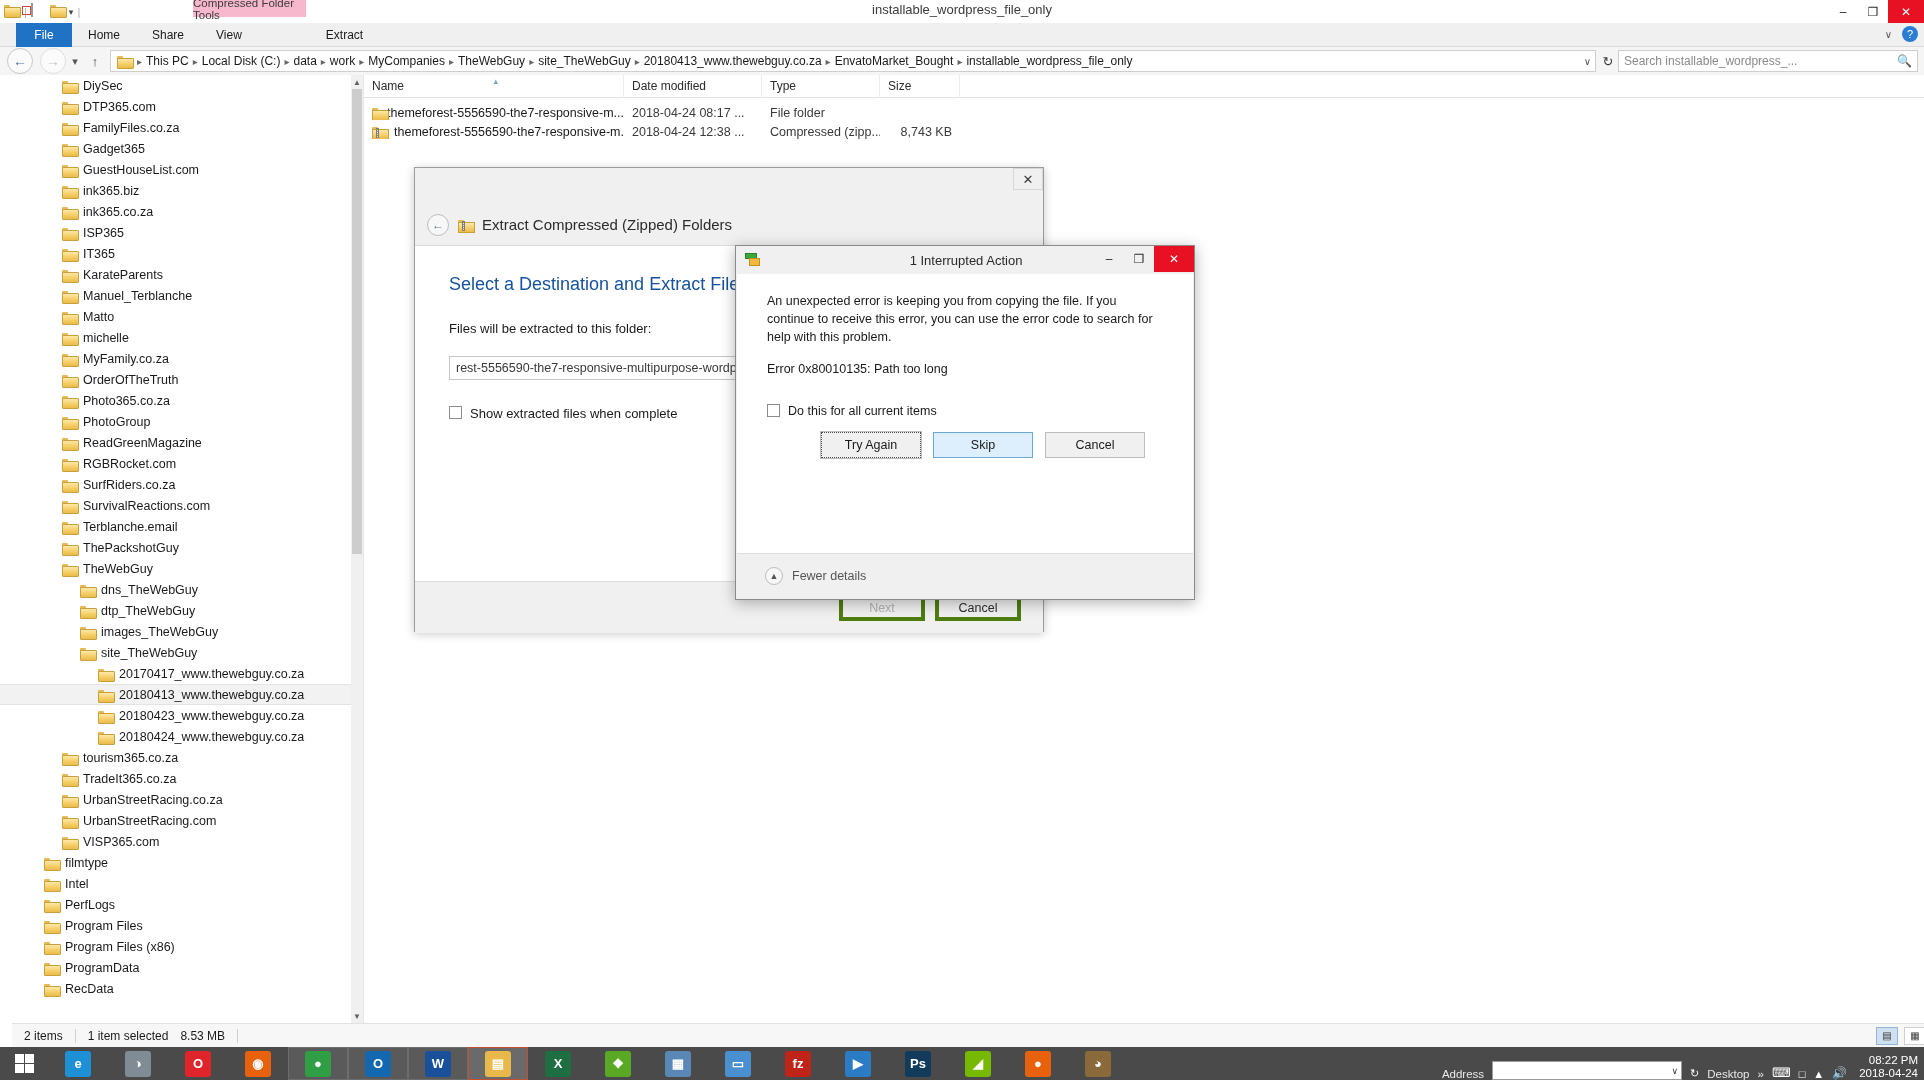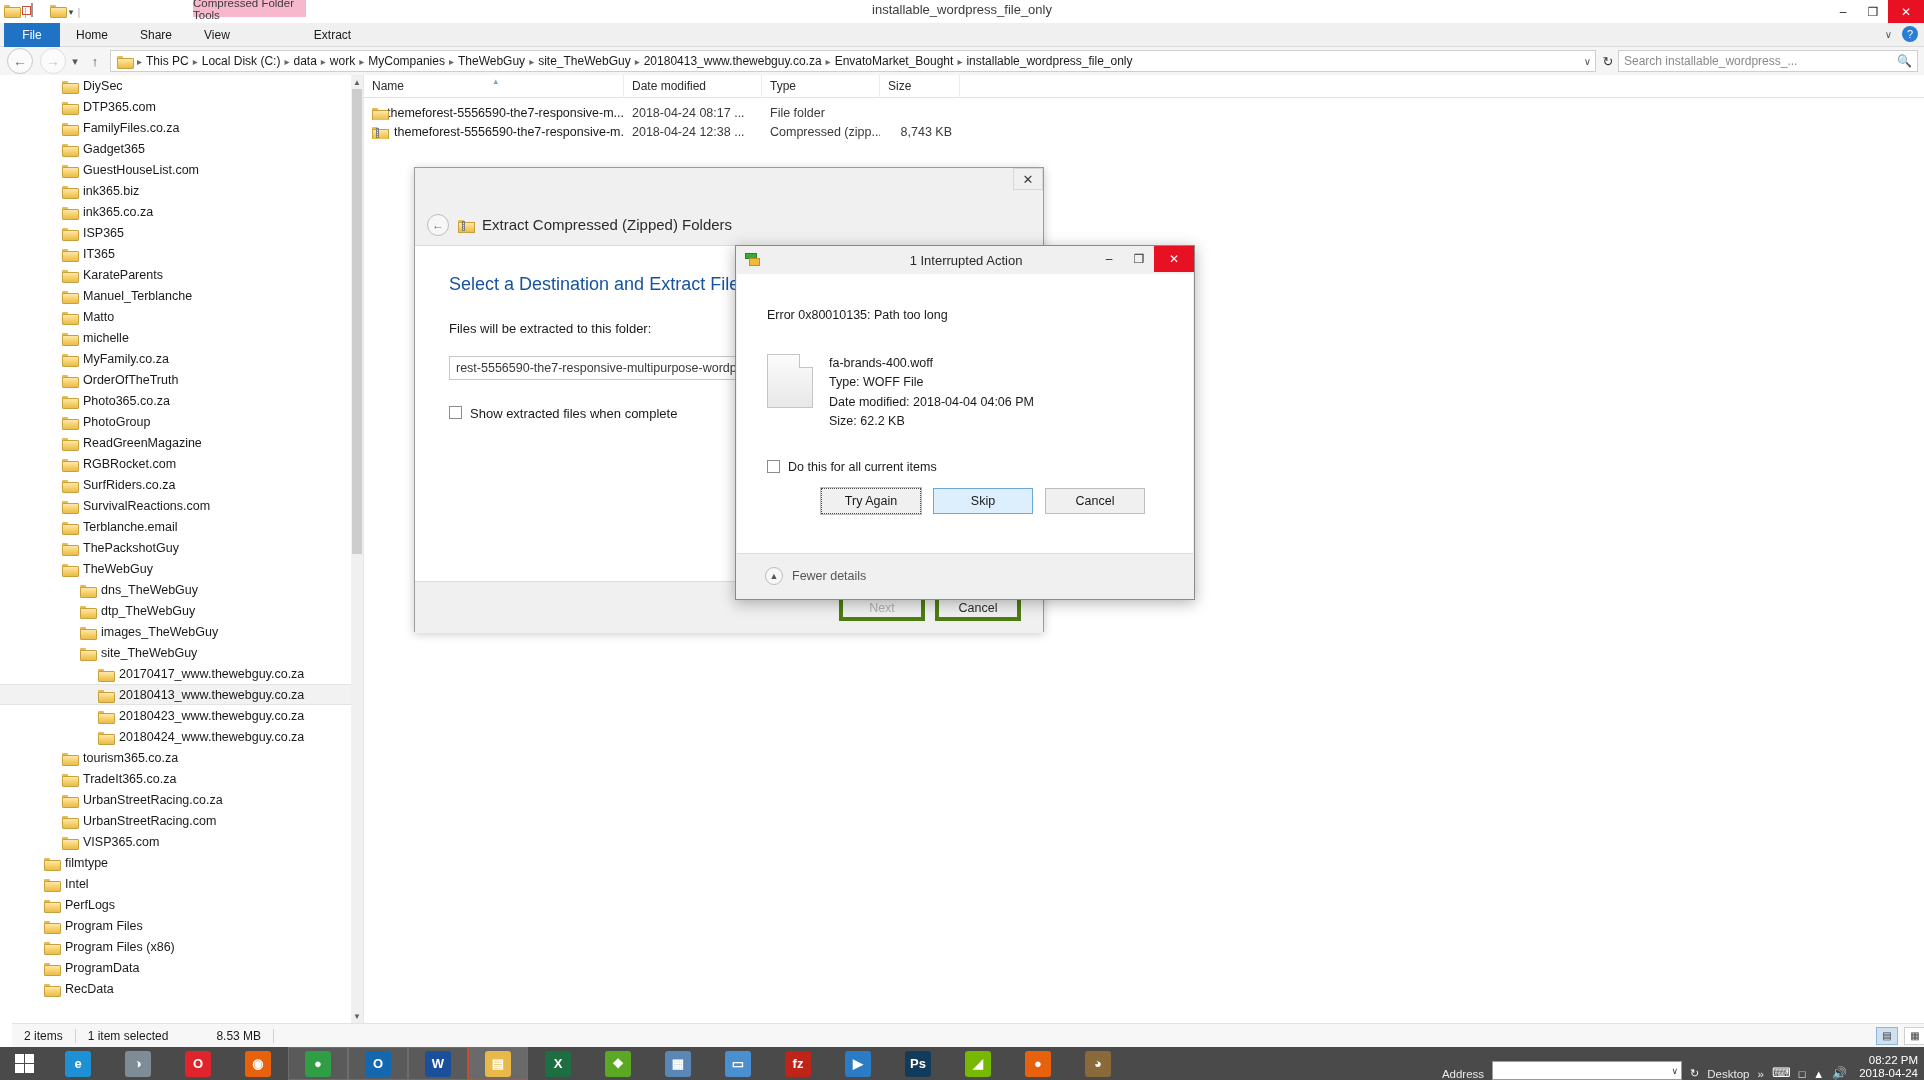--- a/index.html
+++ b/index.html
@@ -61,21 +61,21 @@
     width: 30px; height: 23px; display:flex; align-items:center; justify-content:center;
     font-size: 12px; color: #2a2a2a; background: transparent;
   }
   .win-btn.close { background:#e81123; color:#fff; width:36px; }
 
   
   .ribbon {
     position: absolute; top: 23px; left:0; width: 1924px; height: 24px;
     background: #f0f0f0; border-bottom: 1px solid #dcdcdc;
   }
-  .tabs { position:absolute; left:4px; top:0; height:24px; display:flex; }
+  .tabs { position:absolute; left:16px; top:0; height:24px; display:flex; }
   .tab {
     height: 24px; padding: 0 16px; display:flex; align-items:center;
     font-size: 12px; color: #1a1a1a;
   }
   .tab.file { background:#1f72c4; color:#fff; width:56px; padding:0; justify-content:center; }
   .tab.ctx { margin-left: 52px; }
   .ribbon-right { position:absolute; right:6px; top:3px; display:flex; align-items:center; gap:10px; }
   .help-circ {
     width: 16px; height:16px; border-radius:50%; background:#2b7cd3; color:#fff;
     font-size:11px; display:flex; align-items:center; justify-content:center;
@@ -648,21 +648,21 @@
       <div class="cell gray" style="width:118px;">Compressed (zipp...</div>
       <div class="cell gray" style="width:80px; text-align:right; padding-right:8px;">8,743 KB</div>
     </div>
   </div>
 </div>
 
 <div class="statusbar">
   <span class="si">2 items</span>
   <span class="divider"></span>
   <span class="si">1 item selected</span>
-  <span class="si" style="padding-left:0;margin-left:36px;">8.53 MB</span>
+  <span class="si" style="padding-left:0;">8.53 MB</span>
   <span class="divider"></span>
   <span class="status-right">
     <span class="vbtn act">▤</span>
     <span class="vbtn">▦</span>
   </span>
 </div>
 
 <div class="wizard">
   <div class="wiz-titlebar">
     <div class="wiz-close">✕</div>
@@ -698,30 +698,22 @@
         <span class="g2"></span>
       </span>
     <span class="err-title-text">1 Interrupted Action</span>
     <span class="err-wbtns">
       <span class="err-wbtn">–</span>
       <span class="err-wbtn">❐</span>
       <span class="err-wbtn close">✕</span>
     </span>
   </div>
   <div class="err-body">
+    <div class="err-para">An unexpected error is keeping you from copying the file. If you continue to receive this error, you can use the error code to search for help with this problem.</div>
     <div class="err-code">Error 0x80010135: Path too long</div>
-    <div class="file-block">
-      <span class="file-ico"></span>
-      <span class="file-meta">
-        <div>fa-brands-400.woff</div>
-        <div>Type: WOFF File</div>
-        <div>Date modified: 2018-04-04 04:06 PM</div>
-        <div>Size: 62.2 KB</div>
-      </span>
-    </div>
     <div class="err-check">
       <span class="cbox"></span>
       <span>Do this for all current items</span>
     </div>
     <div class="err-btnrow">
       <div class="ebtn focus">Try Again</div>
       <div class="ebtn default">Skip</div>
       <div class="ebtn">Cancel</div>
     </div>
   </div>

